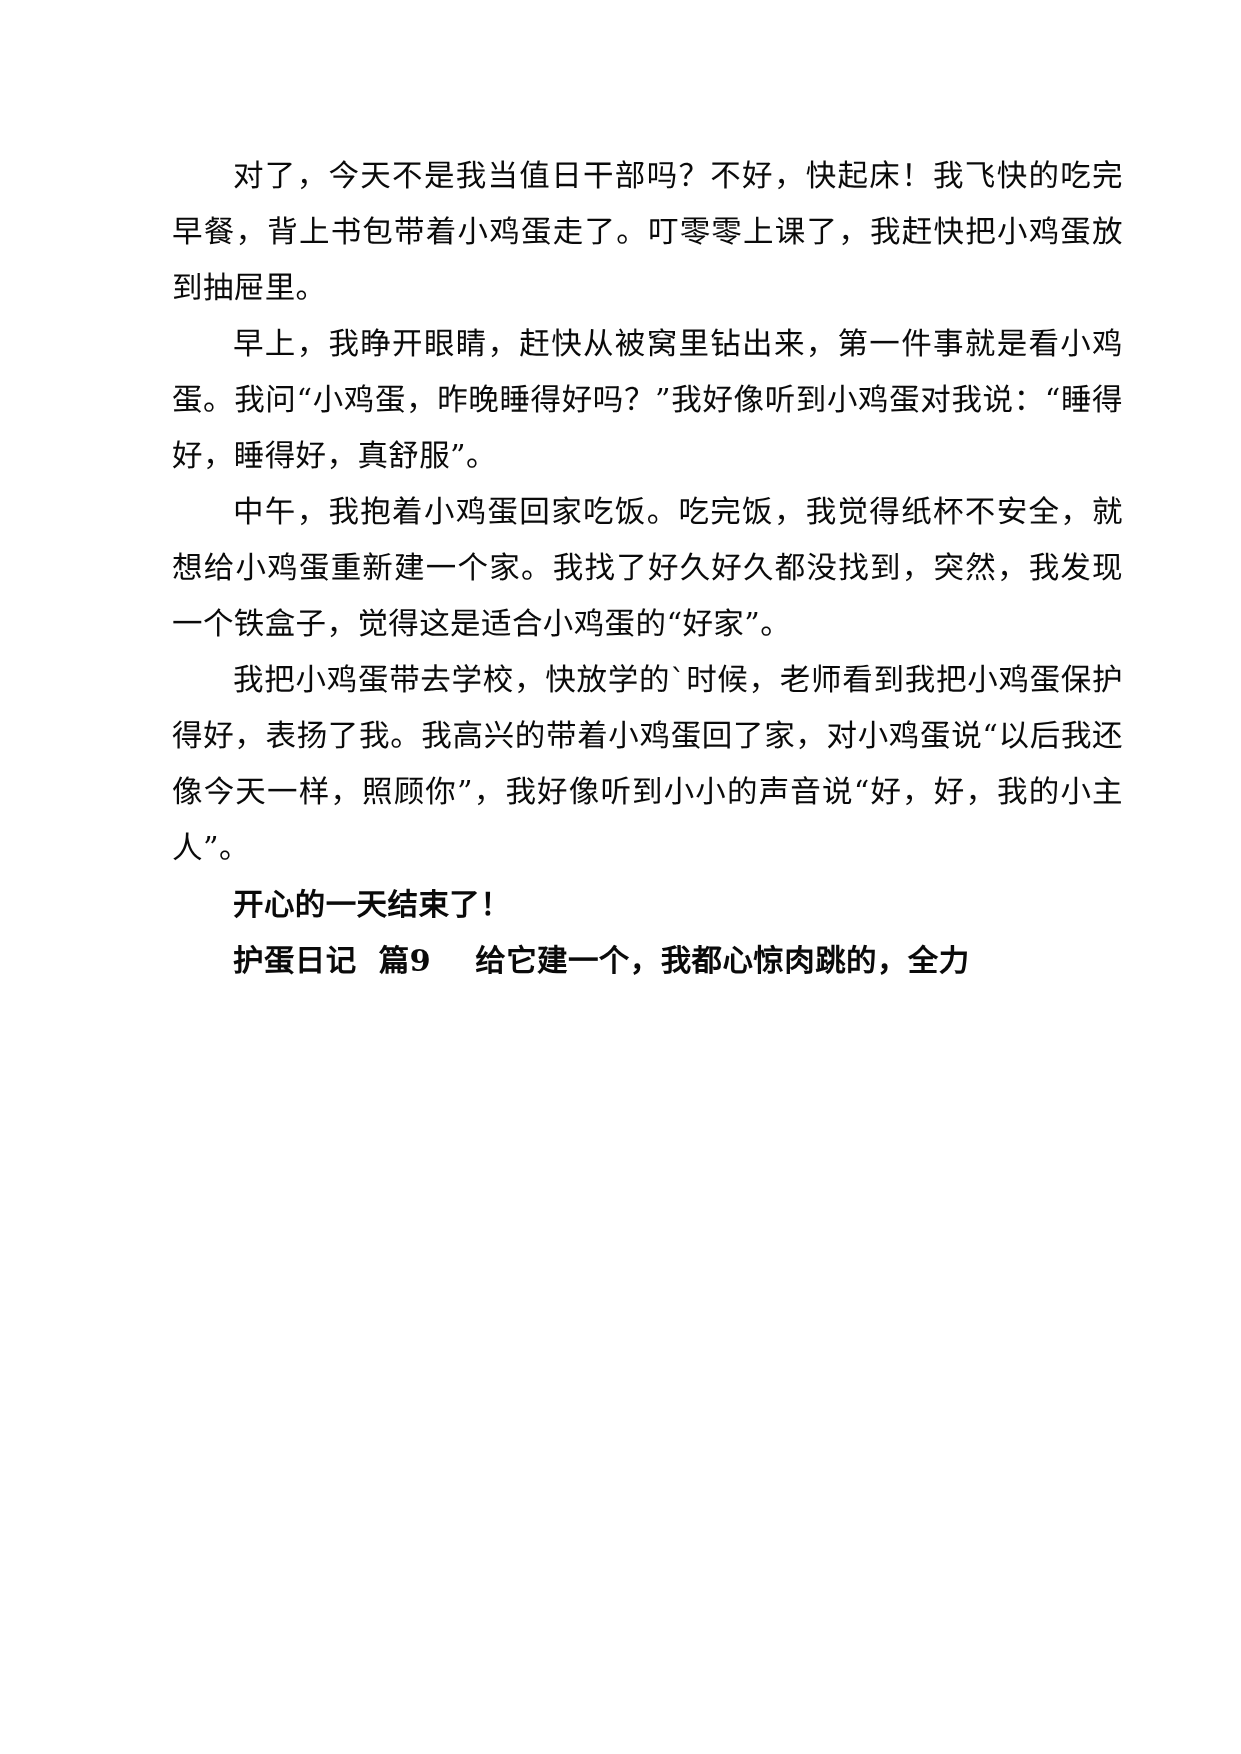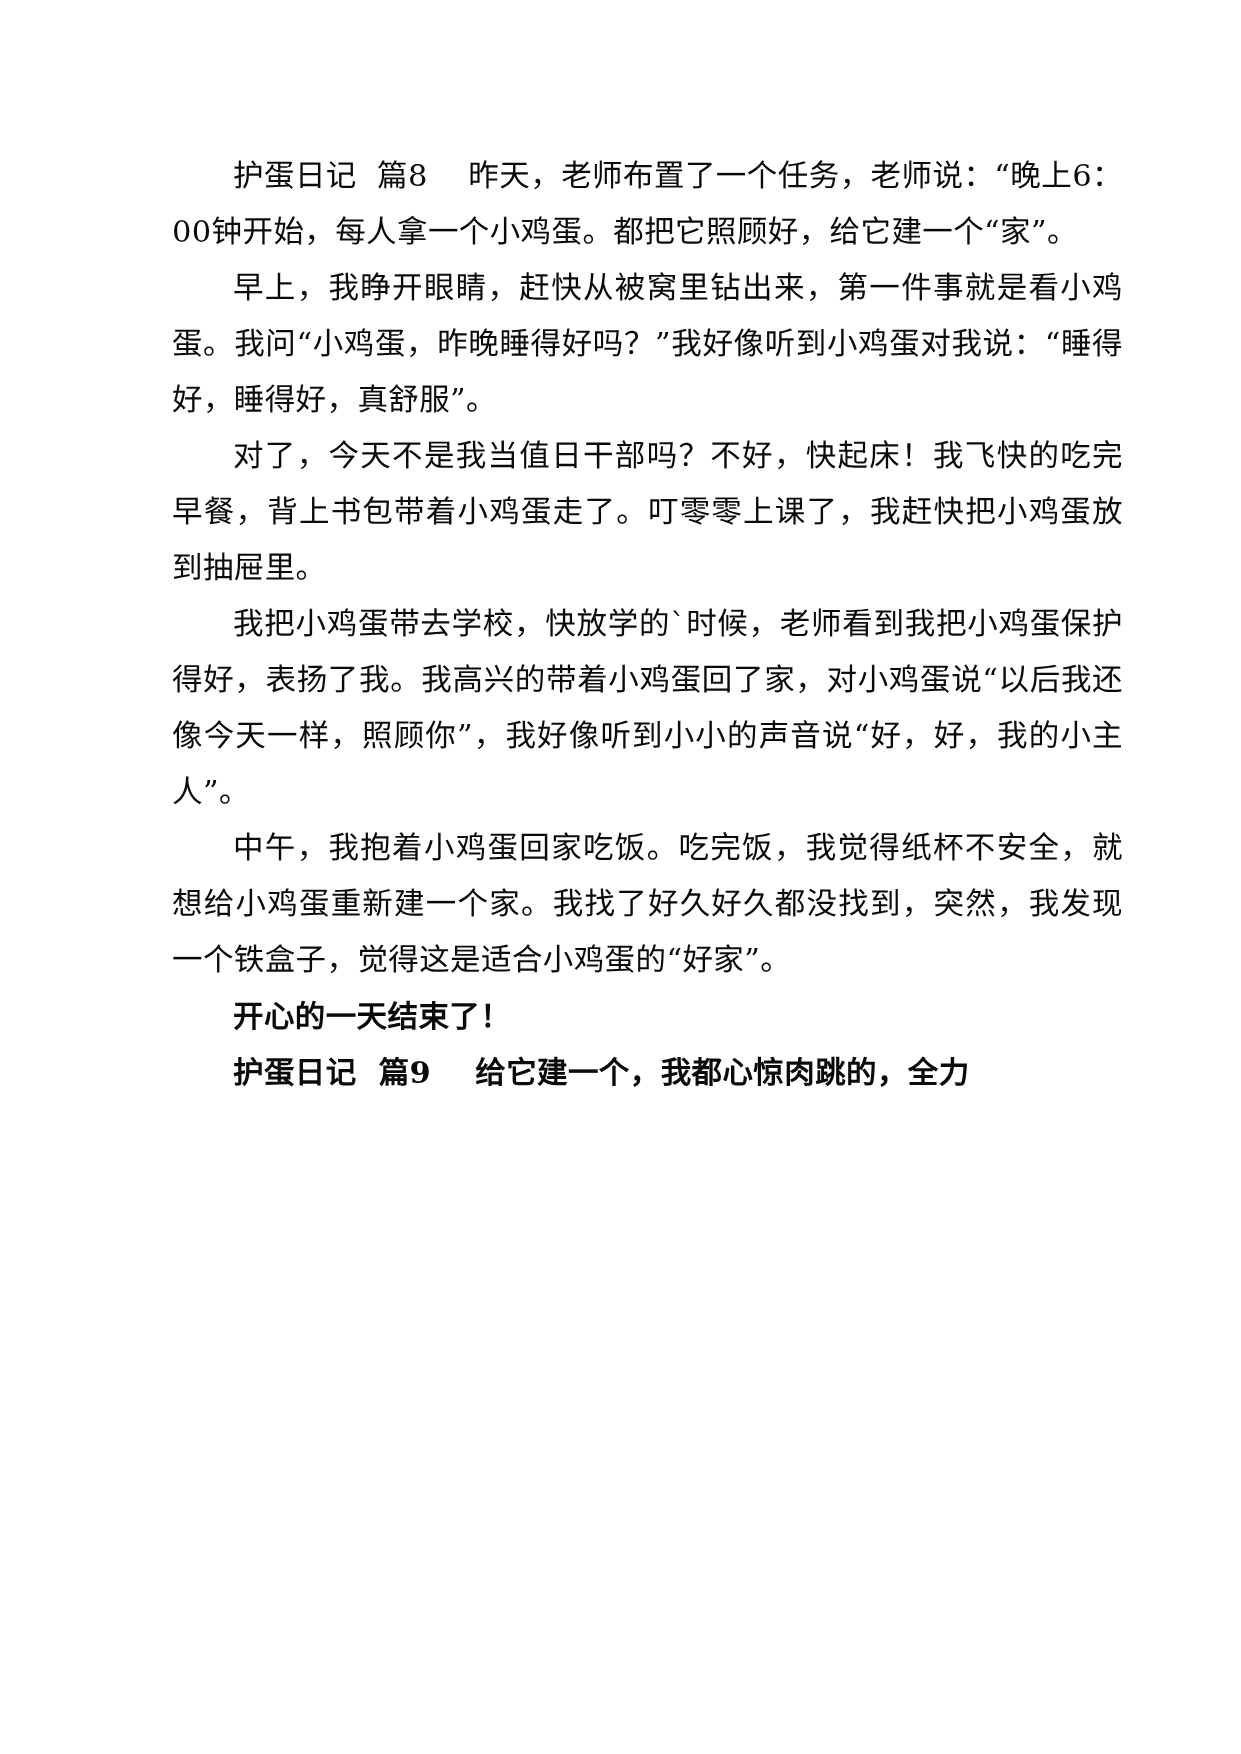--- a/index.html
+++ b/index.html
@@ -42,21 +42,20 @@
     text-indent: 2em;
     white-space: pre-wrap;
     font-weight: bold;
   }
 </style>
 </head>
 <body>
 
 <div class="page">
   <div class="doc-body">
-    <p class="para">护蛋日记  篇8    昨天，老师布置了一个任务，老师说：“晚上6：00钟开始，每人拿一个小鸡蛋。都把它照顾好，给它建一个“家”。</p>
+    <p class="para">对了，今天不是我当值日干部吗？不好，快起床！我飞快的吃完早餐，背上书包带着小鸡蛋走了。叮零零上课了，我赶快把小鸡蛋放到抽屉里。</p>
     <p class="para">早上，我睁开眼睛，赶快从被窝里钻出来，第一件事就是看小鸡蛋。我问“小鸡蛋，昨晚睡得好吗？”我好像听到小鸡蛋对我说：“睡得好，睡得好，真舒服”。</p>
-    <p class="para">对了，今天不是我当值日干部吗？不好，快起床！我飞快的吃完早餐，背上书包带着小鸡蛋走了。叮零零上课了，我赶快把小鸡蛋放到抽屉里。</p>
+    <p class="para">中午，我抱着小鸡蛋回家吃饭。吃完饭，我觉得纸杯不安全，就想给小鸡蛋重新建一个家。我找了好久好久都没找到，突然，我发现一个铁盒子，觉得这是适合小鸡蛋的“好家”。</p>
     <p class="para">我把小鸡蛋带去学校，快放学的`时候，老师看到我把小鸡蛋保护得好，表扬了我。我高兴的带着小鸡蛋回了家，对小鸡蛋说“以后我还像今天一样，照顾你”，我好像听到小小的声音说“好，好，我的小主人”。</p>
-    <p class="para">中午，我抱着小鸡蛋回家吃饭。吃完饭，我觉得纸杯不安全，就想给小鸡蛋重新建一个家。我找了好久好久都没找到，突然，我发现一个铁盒子，觉得这是适合小鸡蛋的“好家”。</p>
     <p class="para-tight">开心的一天结束了！</p>
     <p class="para-tight">护蛋日记  篇9    给它建一个，我都心惊肉跳的，全力</p>
   </div>
 </div>
 
 </body></html>

